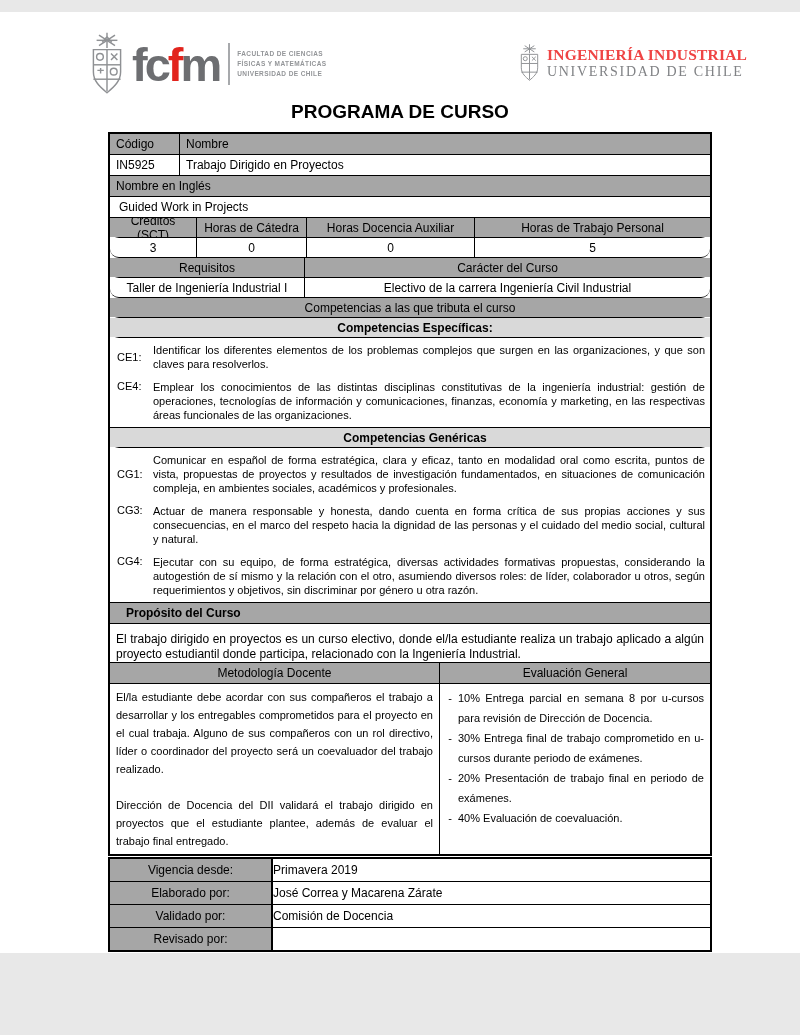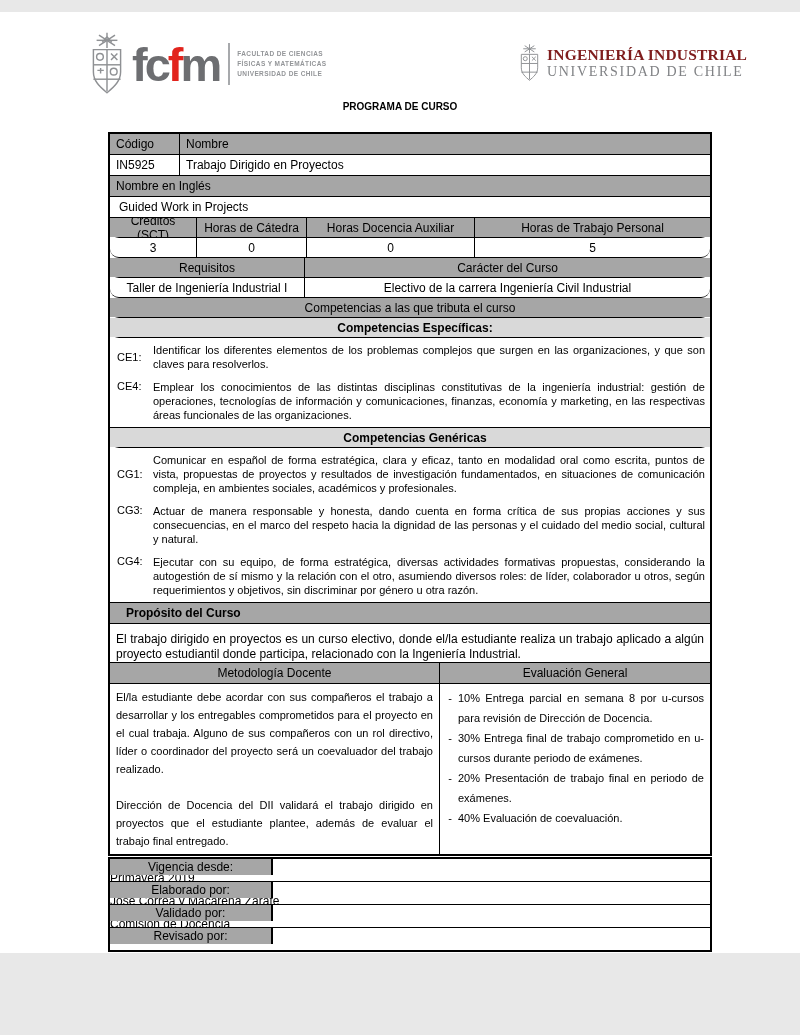--- a/index.html
+++ b/index.html
@@ -9,23 +9,23 @@
     margin:12px auto;
   }
   
   .logo-fcfm{position:absolute;left:86px;top:20px;display:flex;align-items:center;height:64px;}
   .fcfm-word{font-size:47px;font-weight:bold;letter-spacing:-3px;color:#6d6e71;line-height:1;margin-left:4px;}
   .fcfm-red{color:#e2241d;}
   .fcfm-sep{width:2px;height:42px;background:#a7a9ac;margin:0 7px 0 9px;}
   .fcfm-sub{font-size:6.5px;color:#939598;letter-spacing:.4px;line-height:1.55;font-weight:bold;}
   .logo-dii{position:absolute;left:517px;top:31px;display:flex;align-items:center;}
   .dii-text{margin-left:5px;font-family:"Liberation Serif",serif;line-height:1.15;}
-  .dii-l1{font-weight:bold;font-size:15.5px;color:#7f1d1d;letter-spacing:.2px;}
+  .dii-l1{font-weight:bold;font-size:15.5px;color:#ef4444;letter-spacing:.2px;}
   .dii-l2{font-size:14px;color:#808285;letter-spacing:1.7px;}
-  .doc-title{position:absolute;top:89px;left:0;width:100%;text-align:center;font-weight:bold;font-size:10px;}
+  .doc-title{position:absolute;top:89px;left:0;width:100%;text-align:center;font-weight:bold;font-size:19px;}
   
   .tbl{position:absolute;left:108px;width:604px;border:2px solid #000;box-sizing:border-box;font-size:12px;background:#fff;}
   .tbl-main{top:120px;}
   .tbl-footer{top:845px;}
   .row{display:flex;border-bottom:1px solid #000;align-items:stretch;}
   .row:last-child{border-bottom:0;}
   .cell{box-sizing:border-box;border-right:1px solid #000;padding:1px 6px;display:flex;align-items:center;overflow:hidden;}
   .cell:last-child{border-right:0;}
   .gray{background:#a6a6a6;}
   .lgray{background:#d9d9d9;}
@@ -45,21 +45,21 @@
   
   .prop-cell{display:block;padding:8px 6px 0;font-size:12px;line-height:15px;text-align:justify;}
   
   .met-cell{display:block;padding:4px 6px;font-size:11px;line-height:18px;text-align:justify;min-height:161px;}
   .met-p2{margin-top:18px;}
   .ev-cell{display:block;padding:4px 5px 4px 2px;font-size:11px;line-height:20px;min-height:161px;}
   .ev-item{display:flex;}
   .ev-dash{width:16px;flex:none;text-align:center;}
   .ev-text{flex:1;text-align:justify;padding-right:1px;}
   
-  .ft-row{height:22px;flex-direction:column;}
+  .ft-row{height:22px;}
   .ft-label{width:163px;flex:none;border-right:2px solid #000;justify-content:center;text-align:center;}
   .ft-value{flex:1;padding-left:0;}
   .page-num{position:absolute;left:677px;top:969px;font-size:13px;}
 </style>
 </head>
 <body>
 
 <div class="page">
 
   <div class="logo-fcfm">

